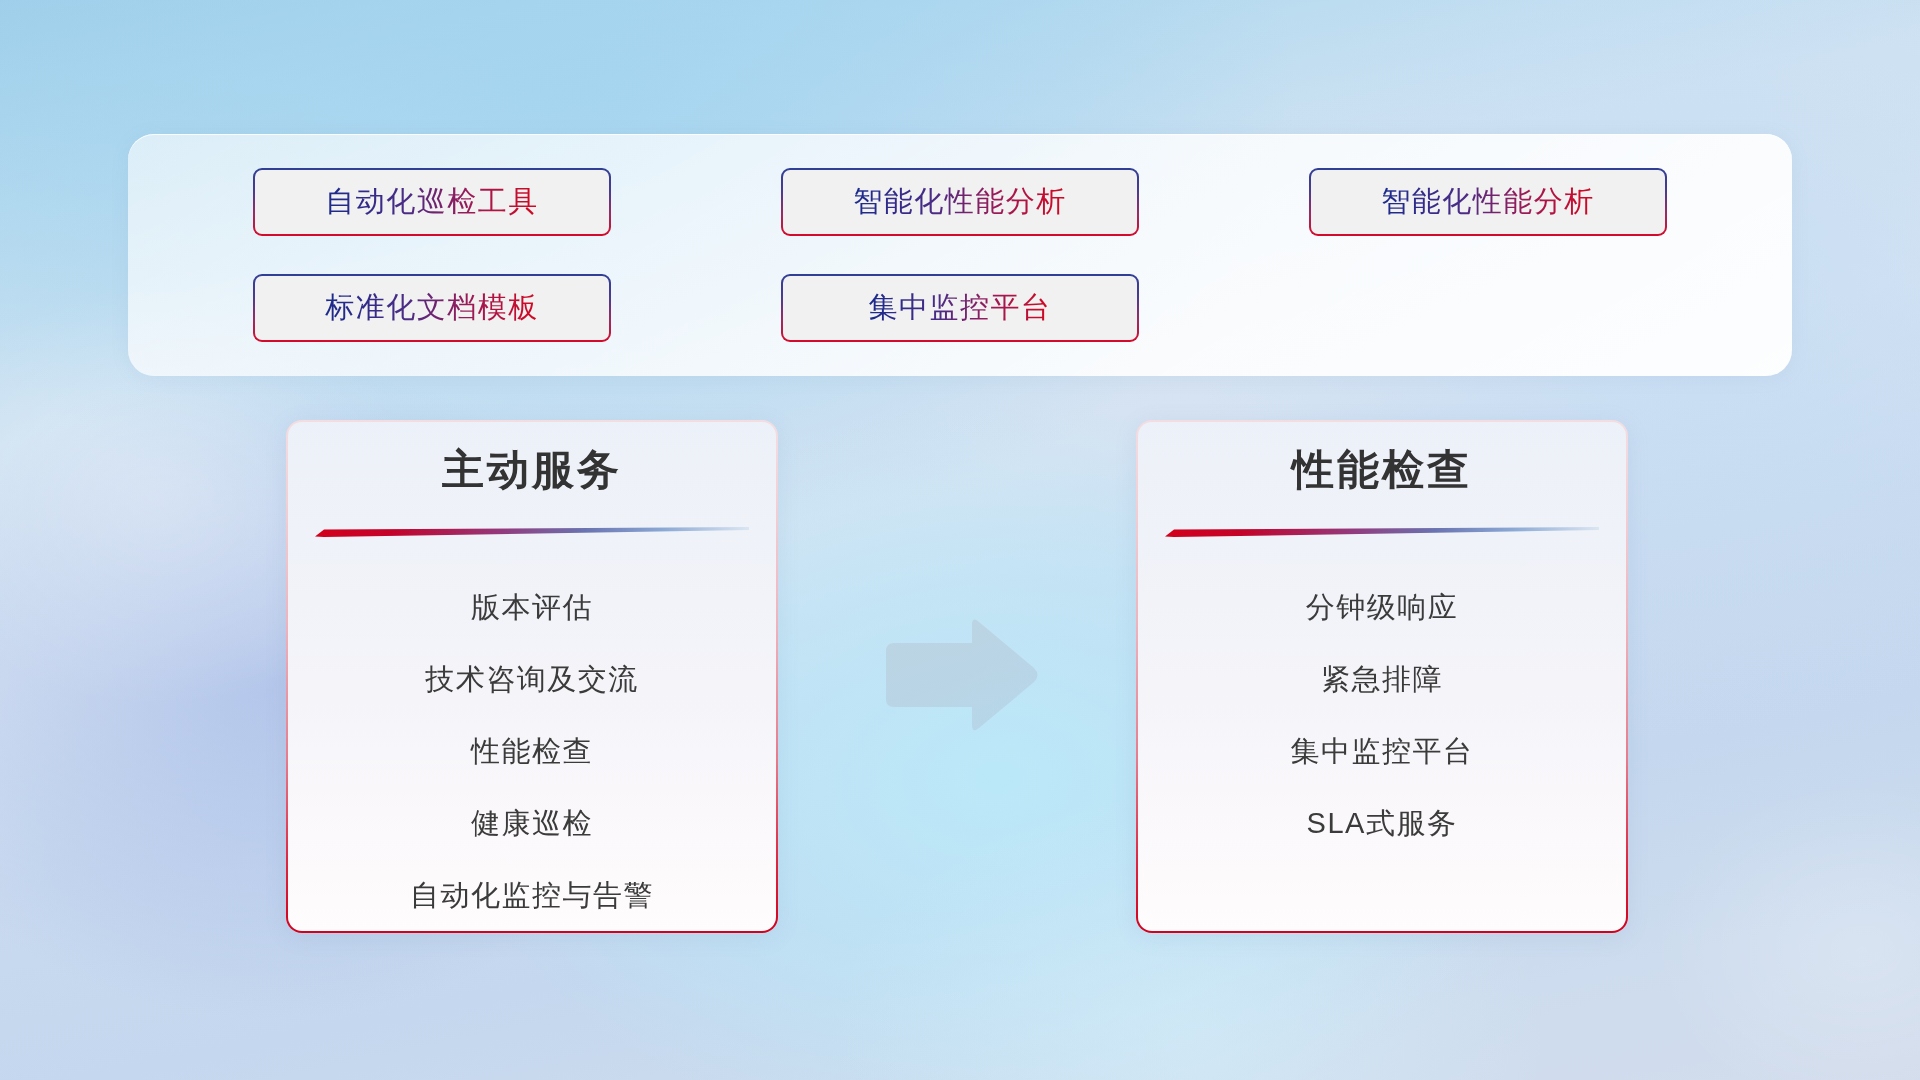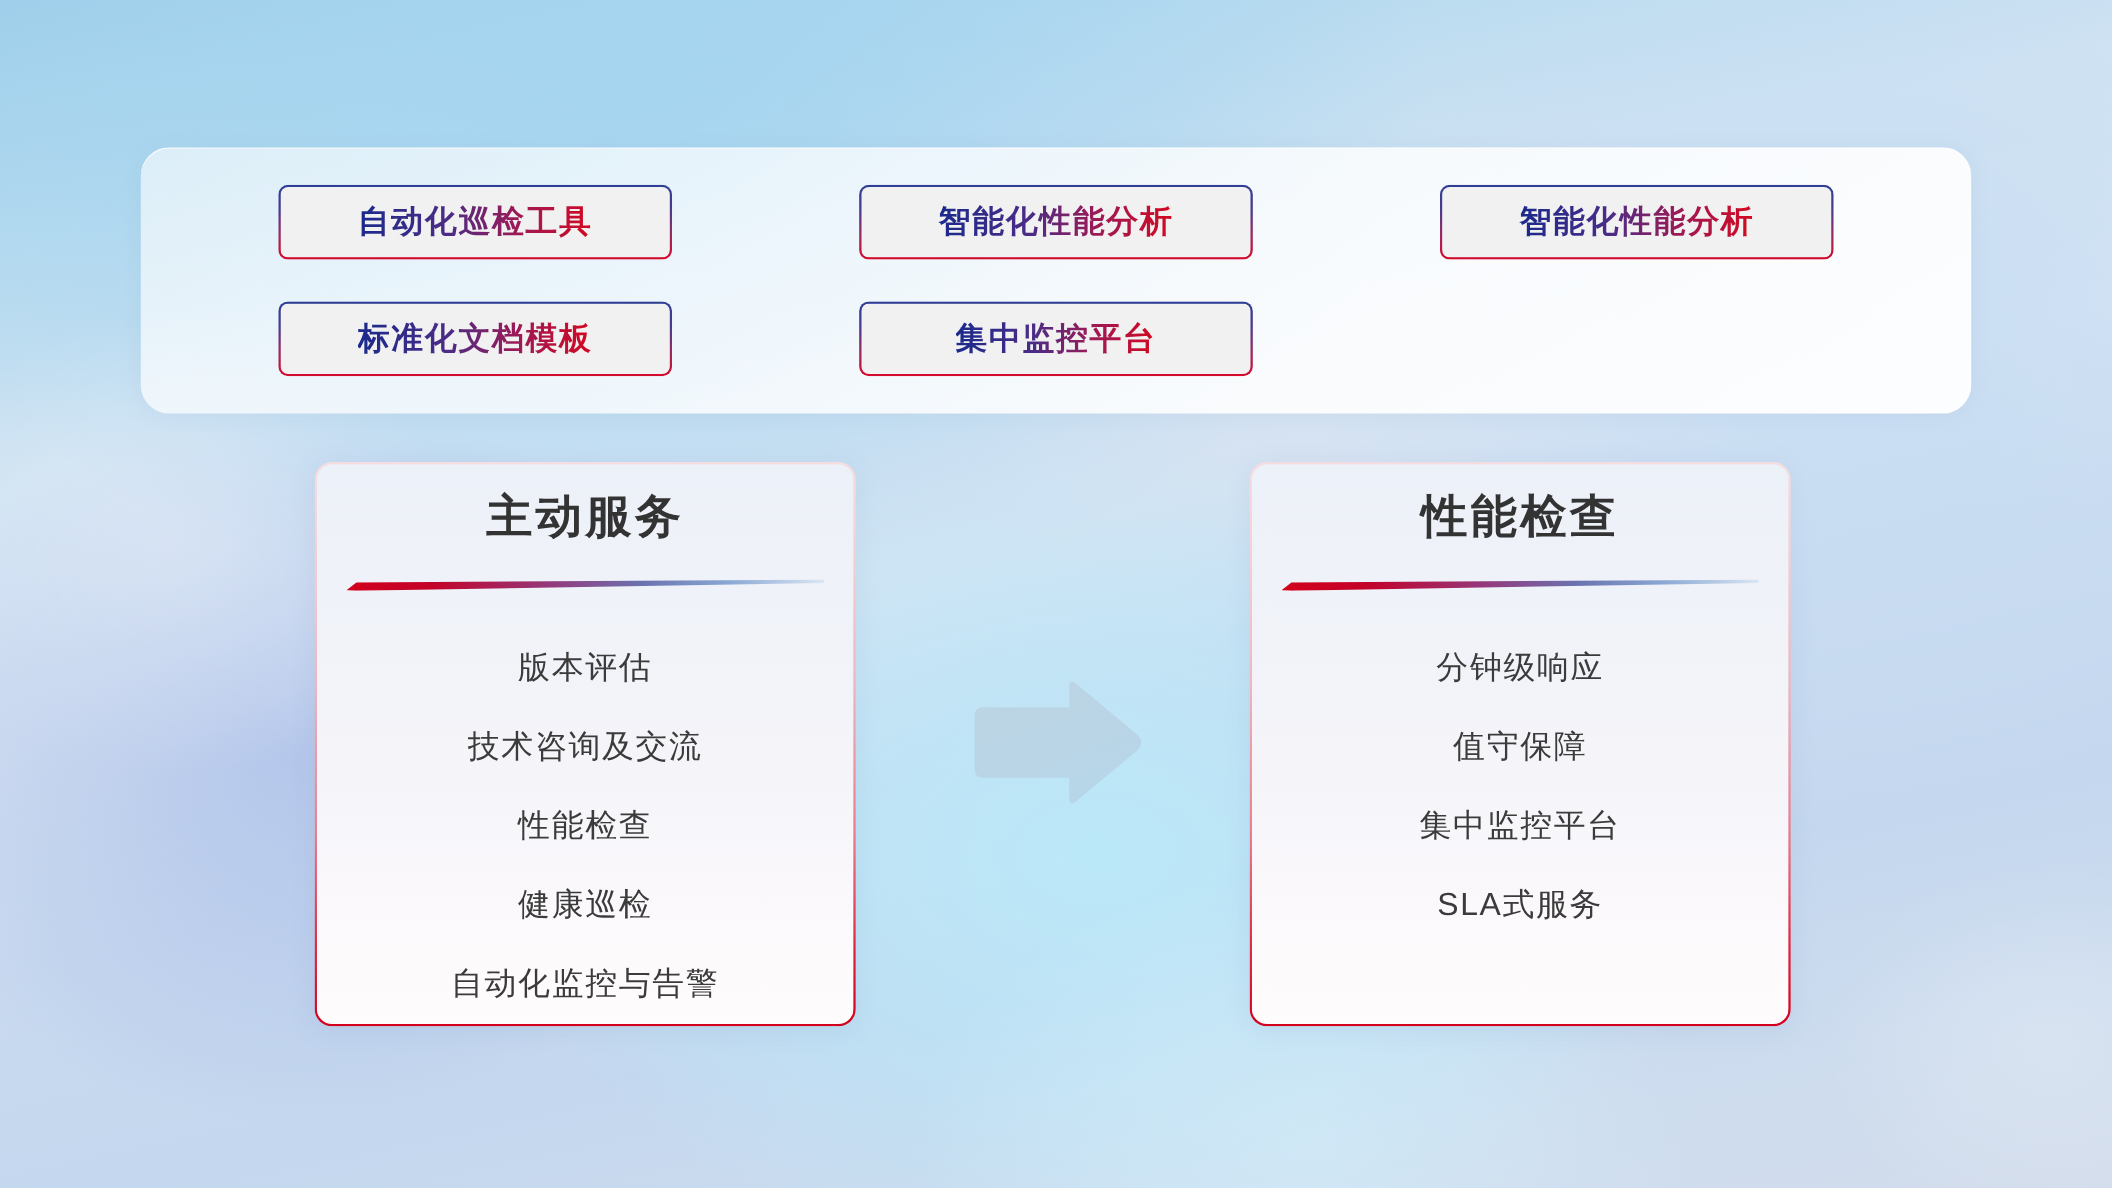--- a/index.html
+++ b/index.html
@@ -86,21 +86,21 @@
     border: 2px solid transparent;
     box-sizing: border-box;
     display: flex;
     align-items: center;
     justify-content: center;
     cursor: pointer;
   }
   .tag-label {
     font-size: 29px;
     letter-spacing: 1.5px;
-    font-weight: 700;
+    font-weight: 400;
     background: linear-gradient(to right, #1a2a8c 0%, #4a2c86 38%, #9d1a56 68%, #d4081f 100%);
     -webkit-background-clip: text;
     background-clip: text;
     color: transparent;
     -webkit-text-fill-color: transparent;
     white-space: nowrap;
   }
 
   
   .card {
@@ -256,17 +256,17 @@
           <stop offset="62%" stop-color="#6a73b0"></stop>
           <stop offset="80%" stop-color="#8aa8d4"></stop>
           <stop offset="100%" stop-color="#dbe6f2"></stop>
         </linearGradient>
       </defs>
       <polygon points="0,12.5 9,5.5 434,3.0 434,6.0 9,13" fill="url(#divGradB)"></polygon>
     </svg>
   </div>
   <div class="card-list">
     <div class="card-item">分钟级响应</div>
-    <div class="card-item">值守保障</div>
+    <div class="card-item">紧急排障</div>
     <div class="card-item">集中监控平台</div>
     <div class="card-item">SLA式服务</div>
   </div>
 </div>
 
 </body></html>

